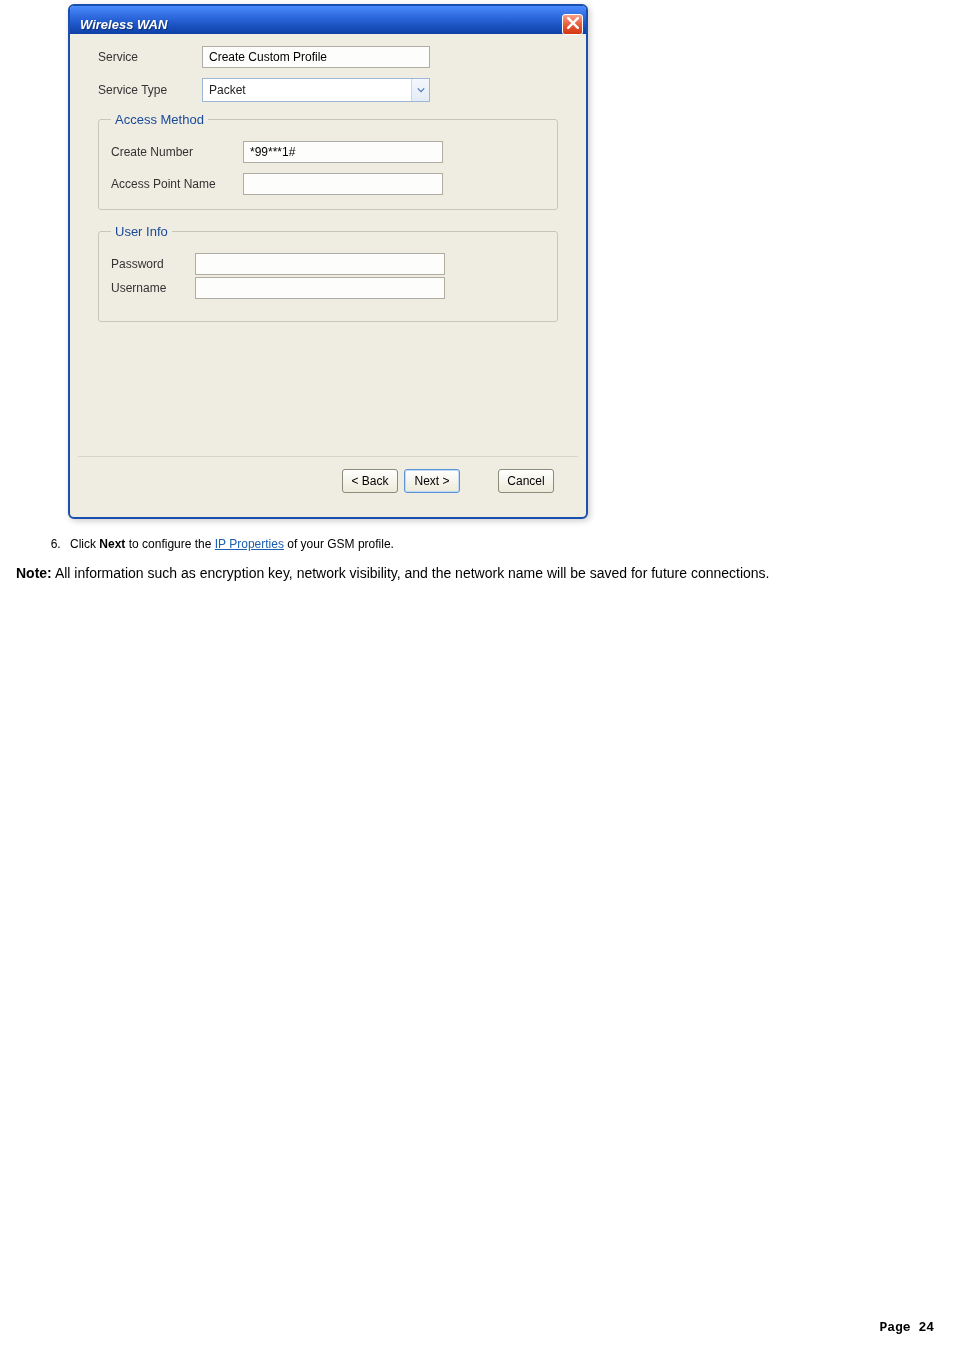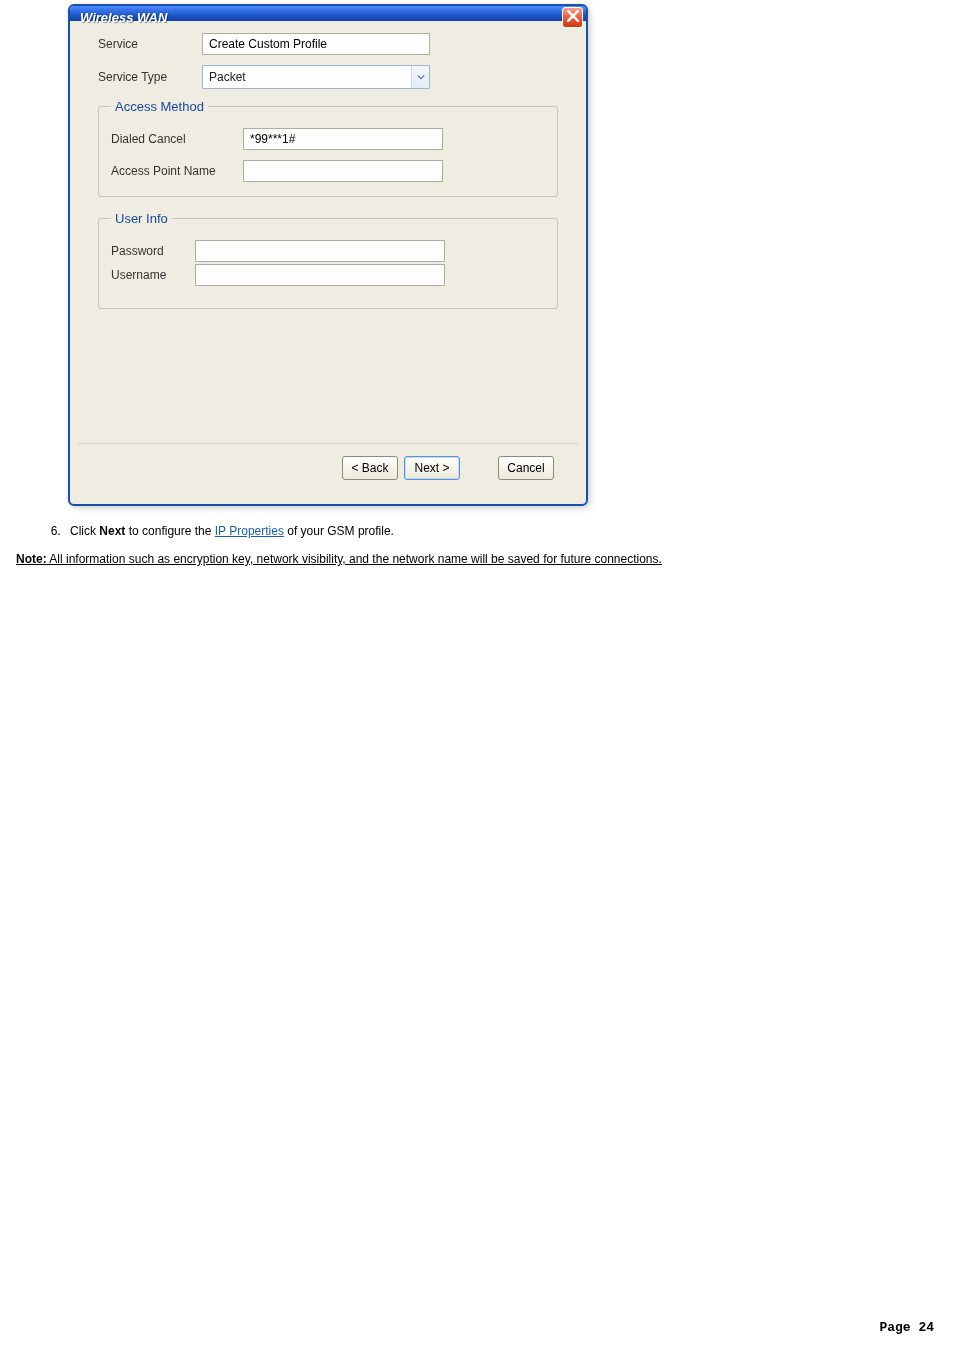--- a/index.html
+++ b/index.html
@@ -20,21 +20,21 @@
   .dialog {
     width: 520px;
     margin-left: 60px;
     margin-top: 4px;
     border: 2px solid #1b4fae;
     border-radius: 6px;
     background: #efece1;
     box-shadow: 2px 2px 6px rgba(0,0,0,0.2);
   }
   .titlebar {
-    height: 15px;
+    height: 28px;
     background: linear-gradient(to bottom, #4a8bff 0%, #2660d4 50%, #0d3fa6 100%);
     border-top-left-radius: 4px;
     border-top-right-radius: 4px;
     display: flex;
     align-items: center;
     justify-content: space-between;
     padding: 8px 3px 0 10px;
   }
   .titlebar-title {
     color: #ffffff;
@@ -157,22 +157,21 @@
     padding-left: 6px;
   }
   ol.step li::marker { font-size: 12px; }
   .bold-label { font-weight: bold; }
   a.doclink {
     color: #1a5fb0;
     text-decoration: underline;
   }
   p.note {
     margin: 0 0 0 8px;
-    font-size: 12px;
-    text-decoration: underline;
+    font-size: 14px;
   }
   .footer {
     position: absolute;
     right: 20px;
     bottom: 20px;
     font-family: Liberation Mono, monospace;
     font-size: 13px;
     font-weight: bold;
   }
 </style>
@@ -208,21 +207,21 @@
             <svg viewBox="0 0 10 6">
                 <path d="M1 1 L5 5 L9 1" fill="none" stroke="#4b78c2" stroke-width="1.5"></path>
               </svg>
           </div>
         </div>
       </div>
 
       <fieldset>
         <legend>Access Method</legend>
         <div class="form-row">
-          <label>Dialed Cancel</label>
+          <label>Create Number</label>
           <input type="text" class="input-medium" style="width: 200px;" value="*99***1#">
         </div>
         <div class="form-row" style="margin-bottom:2px">
           <label>Access Point Name</label>
           <input type="text" class="input-medium" style="width: 200px;" value="">
         </div>
       </fieldset>
 
       <fieldset class="userinfo">
         <legend>User Info</legend>

